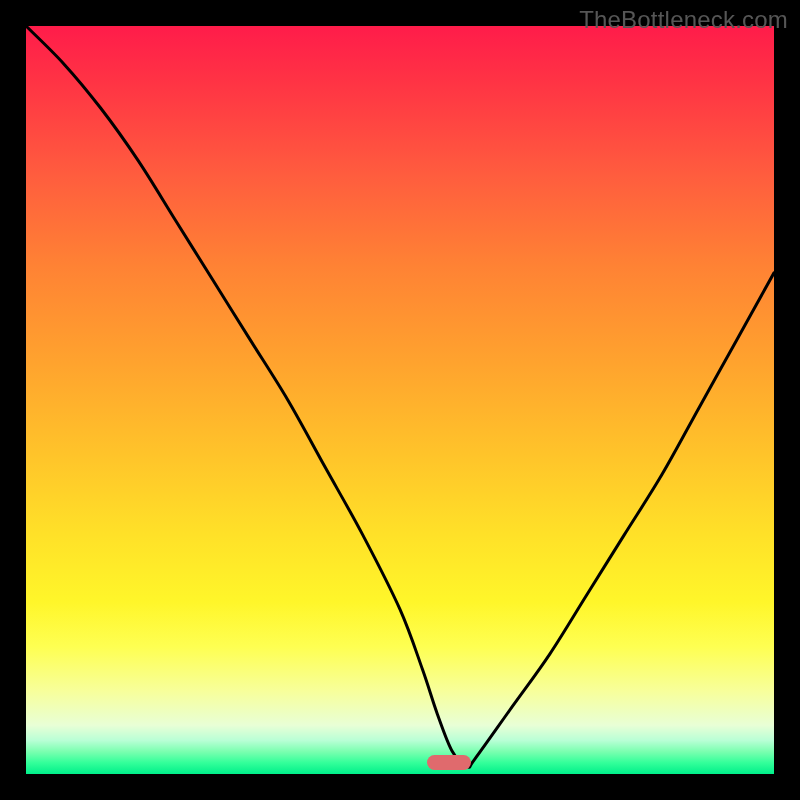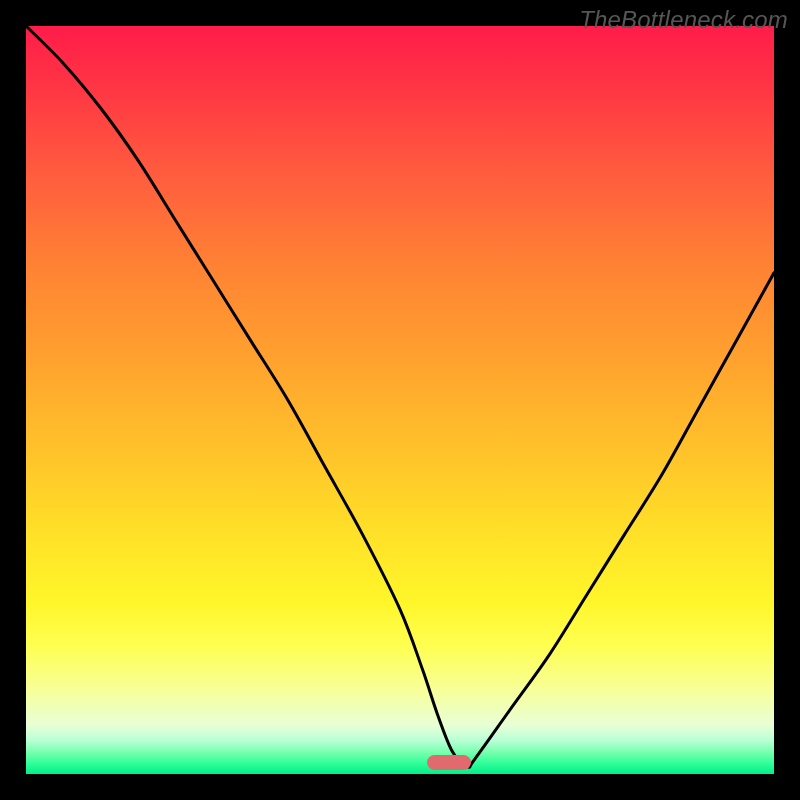--- a/index.html
+++ b/index.html
@@ -38,21 +38,20 @@
   .watermark {
     position: absolute;
     top: 6px;
     right: 12px;
     font-family: Arial, Helvetica, sans-serif;
     font-size: 24px;
     color: #565656;
     letter-spacing: 0.2px;
     user-select: none;
     pointer-events: none;
-    font-style: italic;
   }
   .curve {
     position: absolute;
     left: 0;
     top: 0;
     width: 748px;
     height: 748px;
     pointer-events: none;
   }
   .mark {

